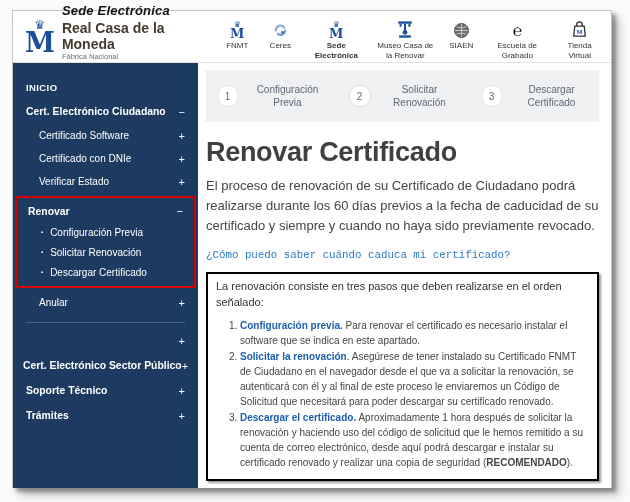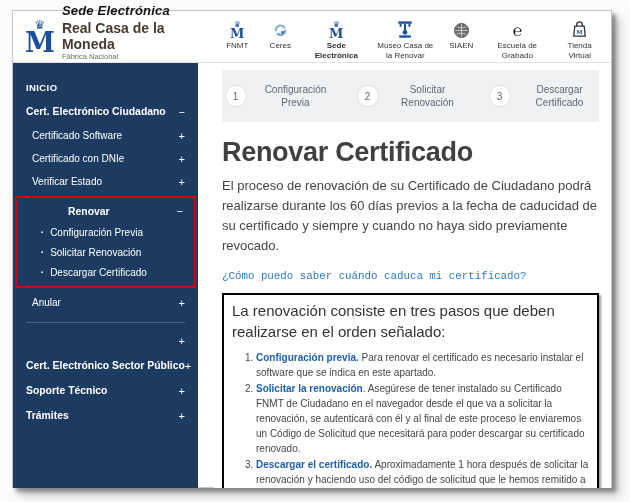--- a/index.html
+++ b/index.html
@@ -22,48 +22,48 @@
   .org2,.org3{font-size:7.5px;color:#6d6d6d;line-height:1.2;}
 
   .topnav{margin-left:auto;display:flex;align-items:flex-start;gap:9px;padding-top:7px;}
   .nav-item{display:flex;flex-direction:column;align-items:center;font-size:8px;color:#333;
     text-align:center;line-height:1.2;min-width:34px;max-width:60px;cursor:pointer;}
   .nav-item.active .nav-label{font-weight:bold;}
   .ic{height:19px;display:flex;align-items:flex-end;justify-content:center;margin-bottom:2px;}
   .e-glyph{font-size:16px;line-height:17px;color:#111;font-weight:bold;}
 
   
-  .body-row{display:flex;height:425px;gap:16px;}
+  .body-row{display:flex;height:425px;}
 
   
   .sidebar{width:185px;flex-shrink:0;background:#1d3b61;color:#fff;padding-top:12px;font-size:10px;}
   .s-row{display:flex;align-items:center;padding:0 13px;cursor:pointer;white-space:nowrap;}
   .s-inicio{font-weight:bold;font-size:9.5px;letter-spacing:.4px;height:24px;}
-  .s-root{font-weight:bold;font-size:10.4px;height:25px;}
-  .s-sub{padding-left:19px;height:23px;font-size:10px;}
+  .s-root{font-weight:bold;font-size:10.4px;height:25px;justify-content:center;}
+  .s-sub{padding-left:26px;height:23px;font-size:10px;}
   .toggle{margin-left:auto;font-size:11px;font-weight:normal;}
   .renovar-group{border:2px solid #d60000;margin:3px 2px;padding:2px 0 4px;}
-  .renovar-group .s-root{padding:0 11px;height:22px;margin-left:40px;}
+  .renovar-group .s-root{padding:0 11px;height:22px;}
   .s-bullet{display:flex;align-items:center;padding-left:24px;height:20px;font-size:10px;cursor:pointer;}
   .s-bullet .b{font-size:6px;margin-right:7px;}
   .s-div{border-top:1px solid #44628a;margin:8px 13px 5px;}
 
   
   .main{flex:1;background:#fff;padding:0 12px 0 8px;overflow:hidden;}
   .stepbar{margin-top:7px;height:52px;background:#f0f1f3;display:flex;align-items:center;justify-content:center;gap:24px;}
   .step{display:flex;align-items:center;gap:12px;}
   .step-circle{width:22px;height:22px;border-radius:50%;background:#fff;border:1px solid #e0e1e4;
     color:#5d6876;font-size:10px;display:flex;align-items:center;justify-content:center;flex-shrink:0;}
   .step-label{width:74px;text-align:center;font-size:10px;color:#5d6876;line-height:1.3;}
 
   h1{font-size:27px;font-weight:600;color:#404040;margin:15px 0 0;letter-spacing:-.3px;}
   .intro{font-size:13px;color:#454545;line-height:1.55;margin:8px 0 0;}
   .q-link{display:inline-block;color:#2b79c2;font-size:10.8px;margin:13px 0 0;cursor:pointer;font-family:Liberation Mono, monospace;}
   .infobox{border:2px solid #000;box-shadow:2px 2px 2px #9a9a9a;padding:5px 8px 8px;margin-top:10px;}
-  .infobox p{font-size:15px;color:#333;margin:0;line-height:1.45;}
+  .infobox p{font-size:11px;color:#333;margin:0;line-height:1.45;}
   .infobox ol{margin:7px 0 0;padding-left:24px;}
   .infobox li{font-size:10px;color:#454545;line-height:1.5;margin-bottom:1px;}
   .bold-link{color:#1d5fae;font-weight:bold;cursor:pointer;}
 </style>
 </head>
 <body>
 
 <div class="frame">
 
   <div class="header">

